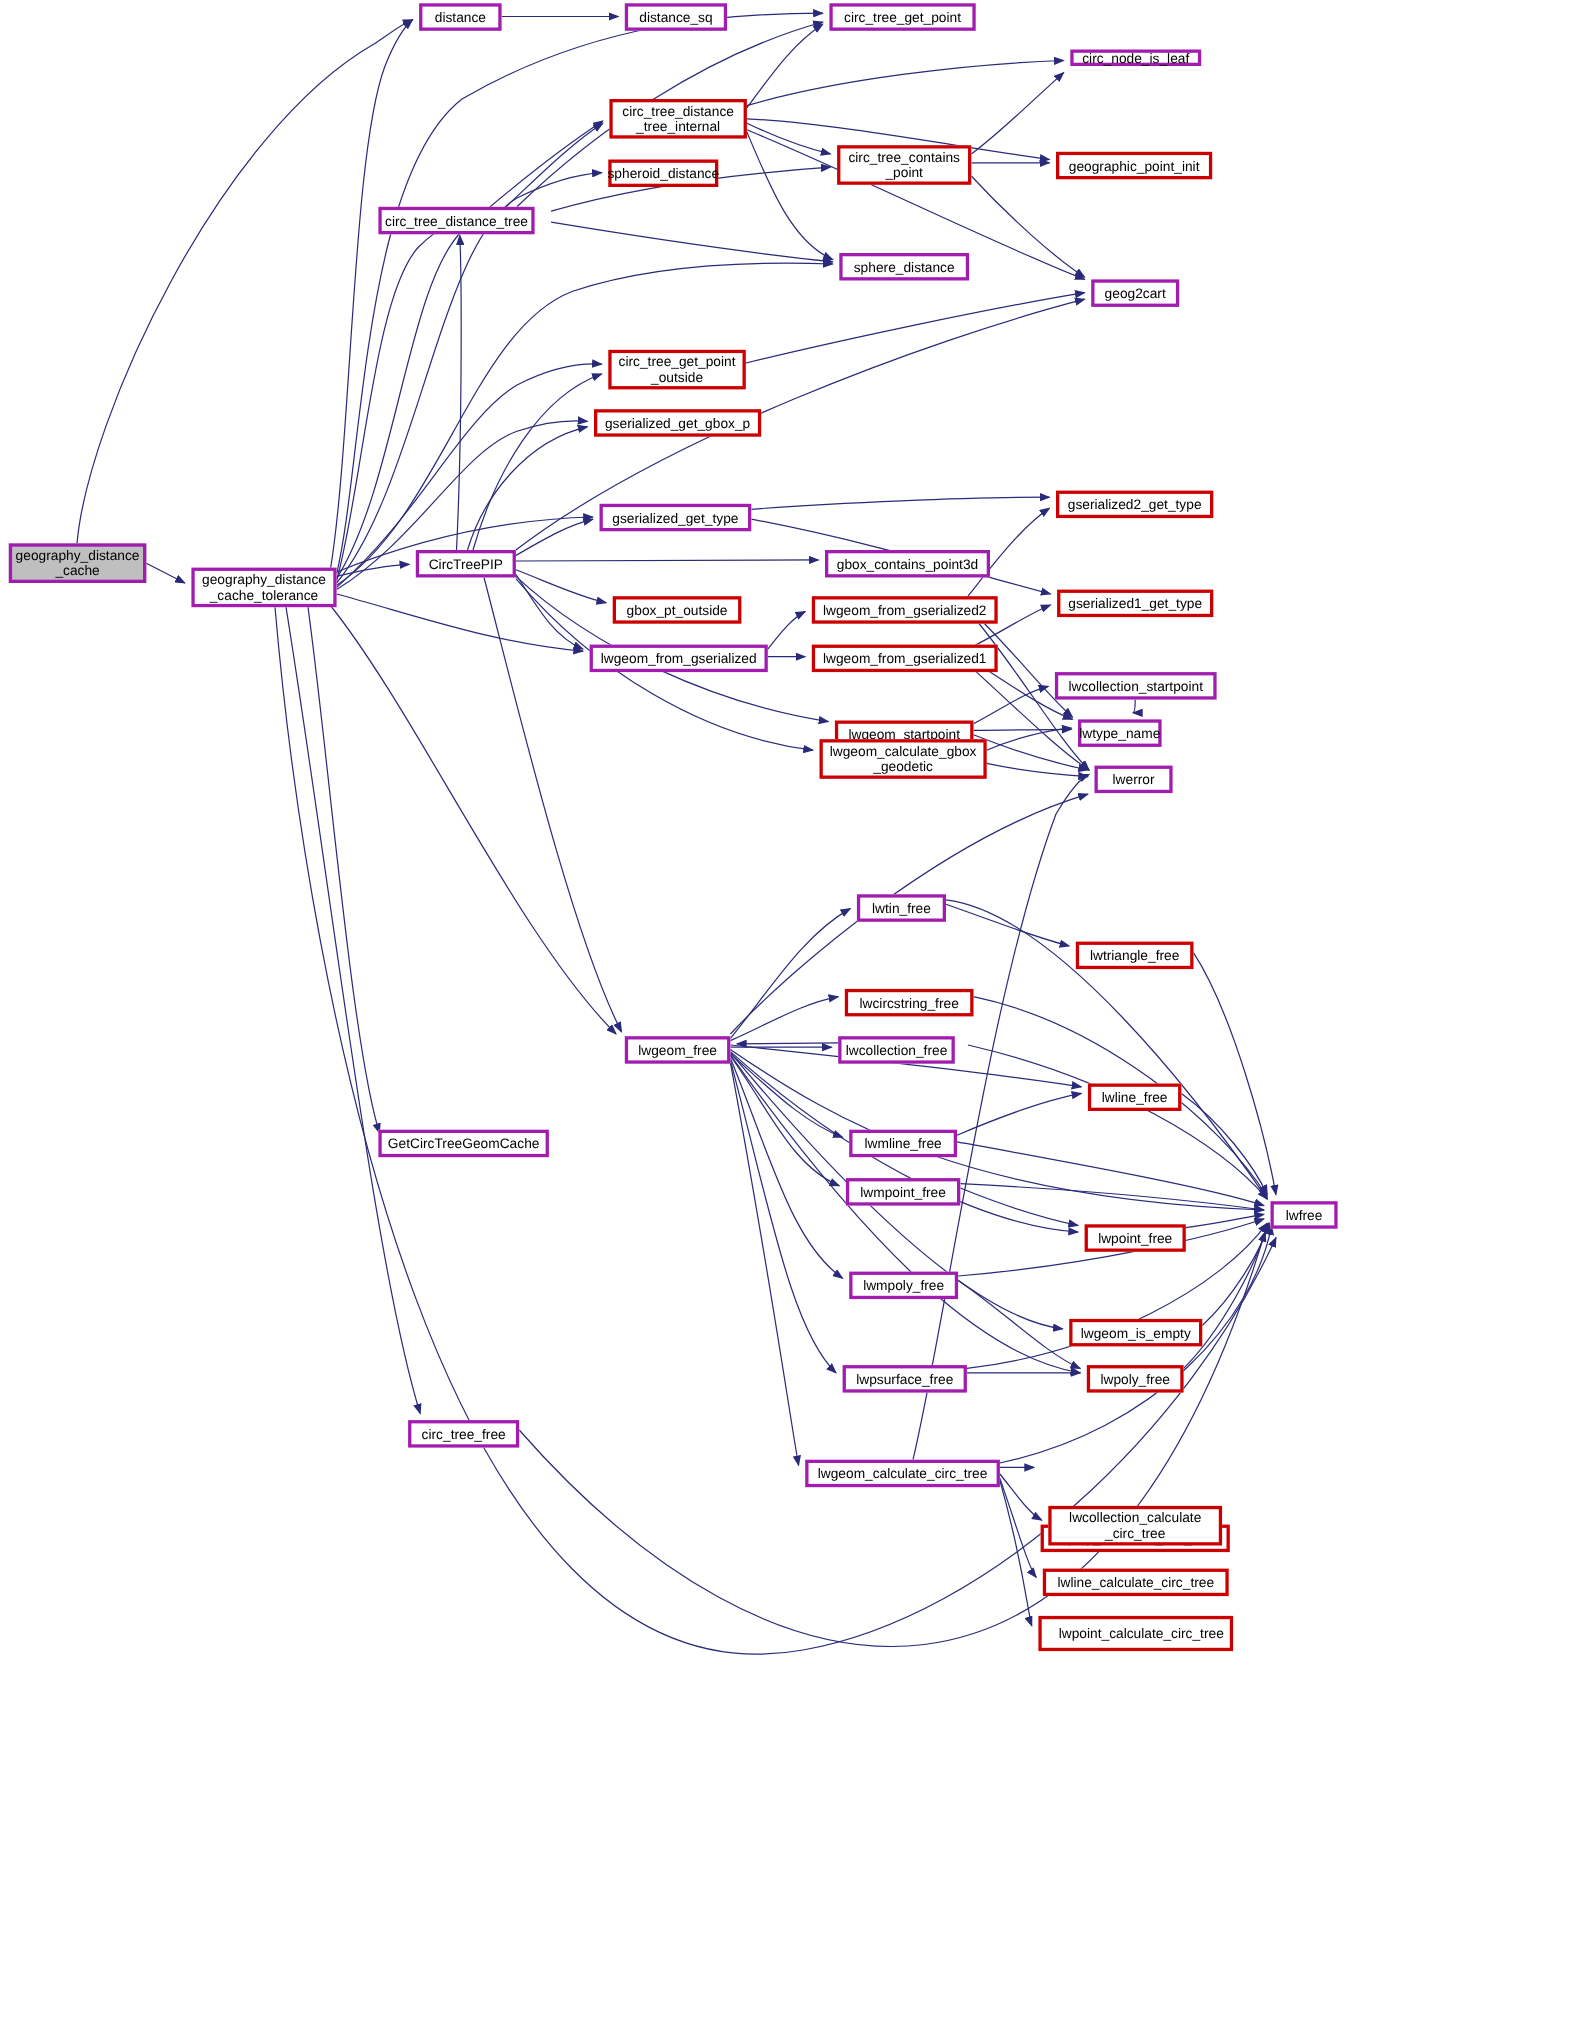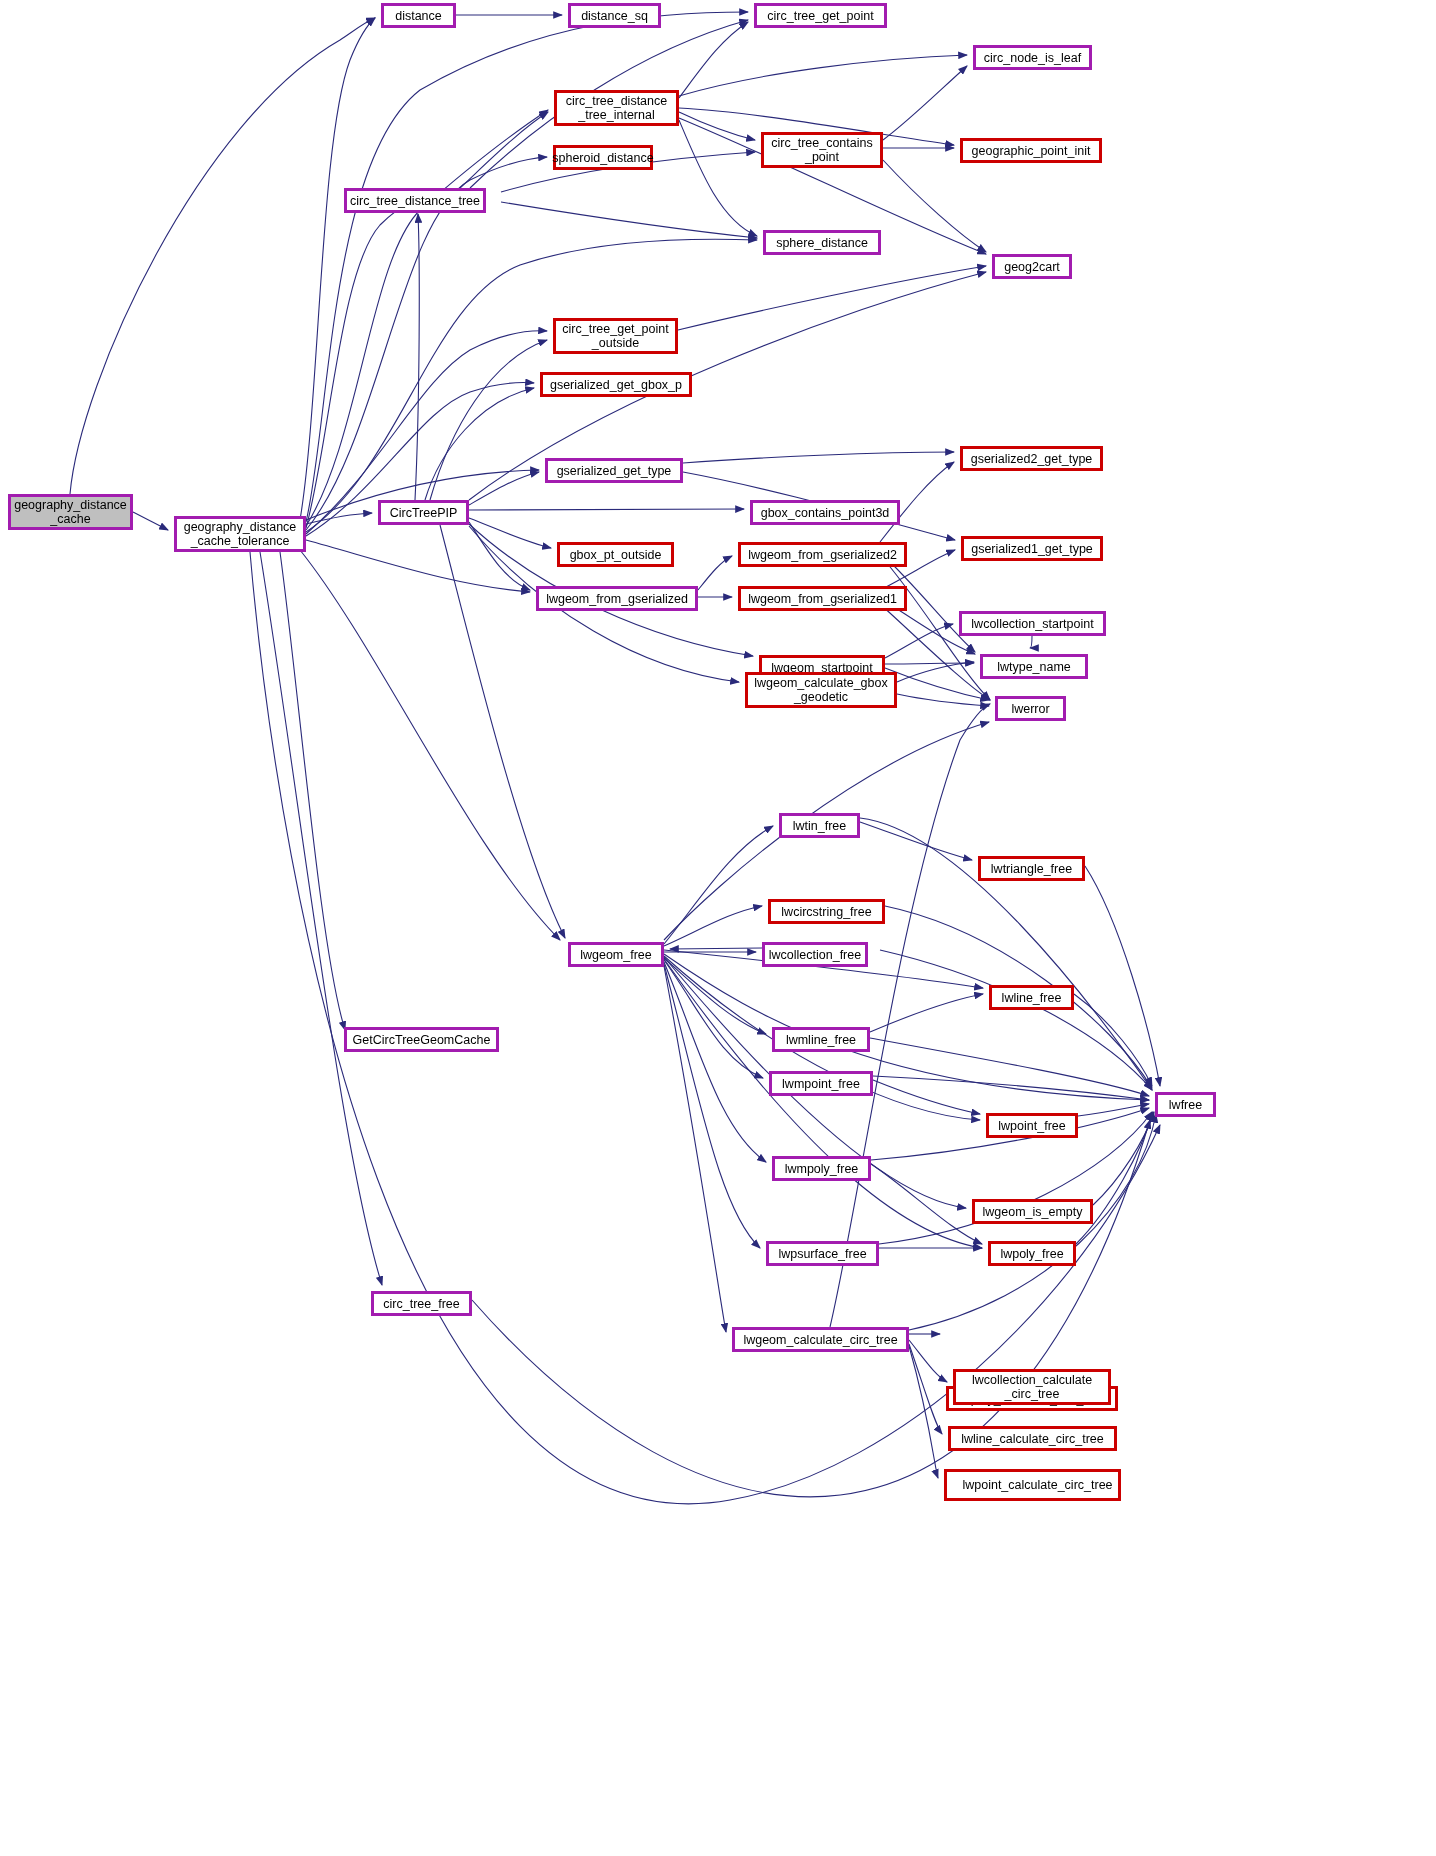--- a/index.html
+++ b/index.html
@@ -240,21 +240,21 @@
     <path d="M472,1300 C700,1560 1000,1620 1150,1120" marker-end="url(#arr)"></path>
   </svg>
 
   <div class="node filled" style="left:8px;top:494px;width:125px;height:36px;">geography_distance
 _cache</div>
   <div class="node" style="left:174px;top:516px;width:132px;height:36px;">geography_distance
 _cache_tolerance</div>
   <div class="node" style="left:381px;top:3px;width:75px;height:25px;">distance</div>
   <div class="node" style="left:568px;top:3px;width:93px;height:25px;">distance_sq</div>
   <div class="node" style="left:754px;top:3px;width:133px;height:25px;">circ_tree_get_point</div>
-  <div class="node" style="left:973px;top:45px;width:119px;height:25px;">circ_node_is_leaf</div>
+  <div class="node" style="left:973px;top:45px;width:119px;height:15px;">circ_node_is_leaf</div>
   <div class="node red" style="left:554px;top:90px;width:125px;height:36px;">circ_tree_distance
 _tree_internal</div>
   <div class="node red" style="left:761px;top:132px;width:122px;height:36px;">circ_tree_contains
 _point</div>
   <div class="node red" style="left:960px;top:138px;width:142px;height:25px;">geographic_point_init</div>
   <div class="node red" style="left:553px;top:145px;width:100px;height:25px;">spheroid_distance</div>
   <div class="node" style="left:344px;top:188px;width:142px;height:25px;">circ_tree_distance_tree</div>
   <div class="node" style="left:763px;top:230px;width:118px;height:25px;">sphere_distance</div>
   <div class="node" style="left:992px;top:254px;width:80px;height:25px;">geog2cart</div>
   <div class="node red" style="left:553px;top:318px;width:125px;height:36px;">circ_tree_get_point
@@ -264,21 +264,21 @@
   <div class="node red" style="left:960px;top:446px;width:143px;height:25px;">gserialized2_get_type</div>
   <div class="node" style="left:378px;top:500px;width:91px;height:25px;">CircTreePIP</div>
   <div class="node" style="left:750px;top:500px;width:150px;height:25px;">gbox_contains_point3d</div>
   <div class="node red" style="left:961px;top:536px;width:142px;height:25px;">gserialized1_get_type</div>
   <div class="node red" style="left:557px;top:542px;width:117px;height:25px;">gbox_pt_outside</div>
   <div class="node red" style="left:738px;top:542px;width:169px;height:25px;">lwgeom_from_gserialized2</div>
   <div class="node" style="left:536px;top:586px;width:162px;height:25px;">lwgeom_from_gserialized</div>
   <div class="node red" style="left:738px;top:586px;width:169px;height:25px;">lwgeom_from_gserialized1</div>
   <div class="node" style="left:959px;top:611px;width:147px;height:25px;">lwcollection_startpoint</div>
   <div class="node red" style="left:759px;top:655px;width:126px;height:25px;">lwgeom_startpoint</div>
-  <div class="node" style="left:980px;top:654px;width:108px;height:25px;">lwtype_name</div>
+  <div class="node" style="left:980px;top:654px;width:76px;height:25px;">lwtype_name</div>
   <div class="node red" style="left:745px;top:672px;width:152px;height:36px;">lwgeom_calculate_gbox
 _geodetic</div>
   <div class="node" style="left:995px;top:696px;width:71px;height:25px;">lwerror</div>
   <div class="node" style="left:779px;top:813px;width:81px;height:25px;">lwtin_free</div>
   <div class="node red" style="left:978px;top:856px;width:107px;height:25px;">lwtriangle_free</div>
   <div class="node red" style="left:768px;top:899px;width:117px;height:25px;">lwcircstring_free</div>
   <div class="node" style="left:568px;top:942px;width:96px;height:25px;">lwgeom_free</div>
   <div class="node" style="left:762px;top:942px;width:106px;height:25px;">lwcollection_free</div>
   <div class="node red" style="left:989px;top:985px;width:85px;height:25px;">lwline_free</div>
   <div class="node" style="left:772px;top:1027px;width:98px;height:25px;">lwmline_free</div>

